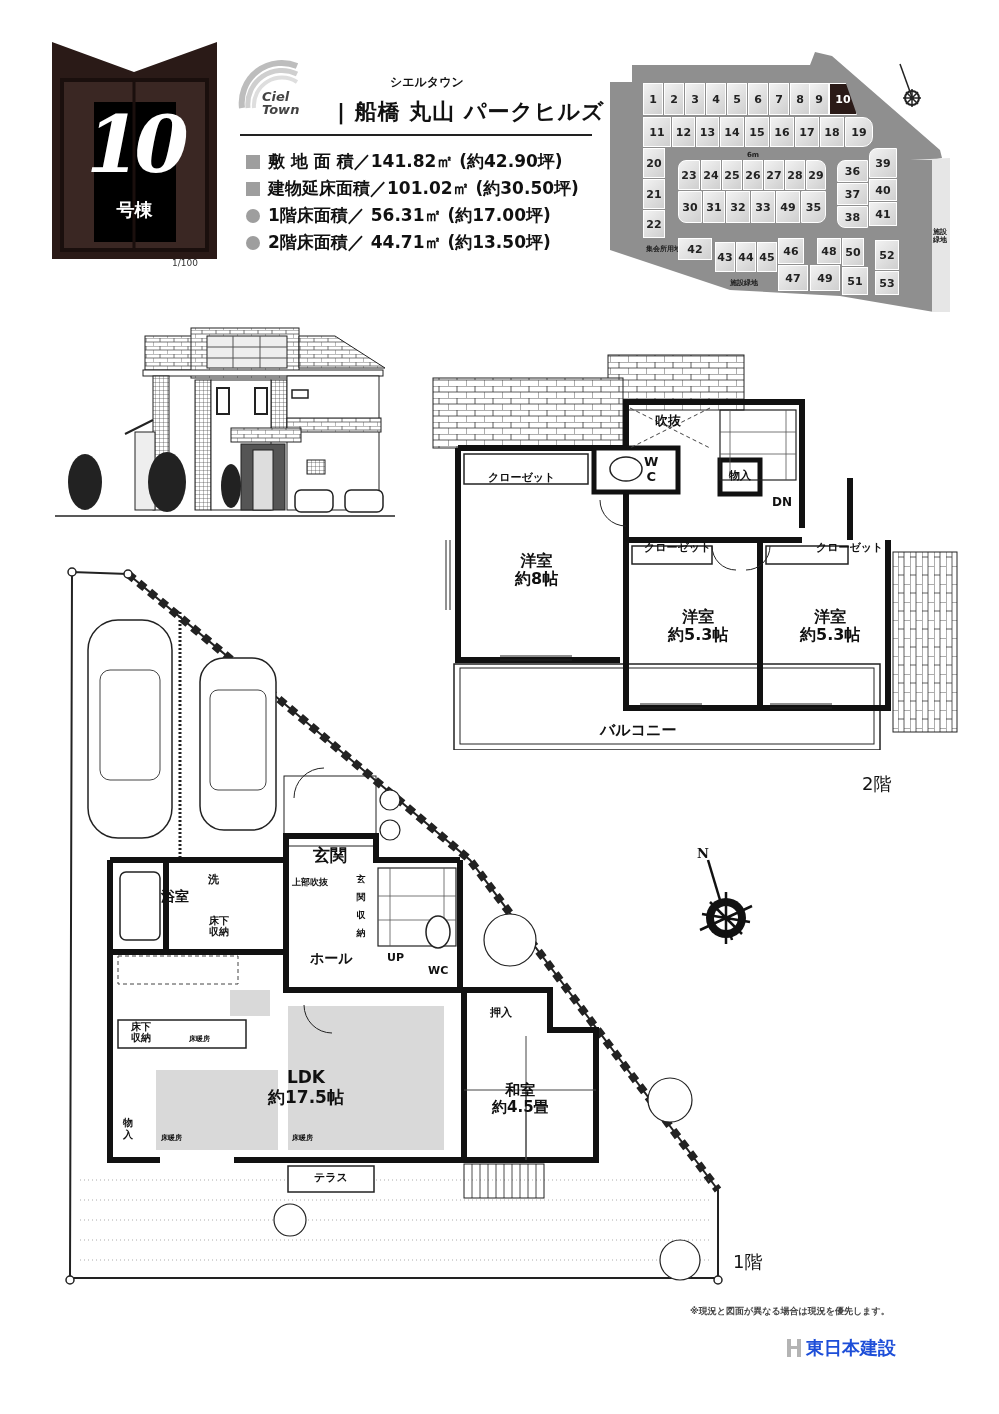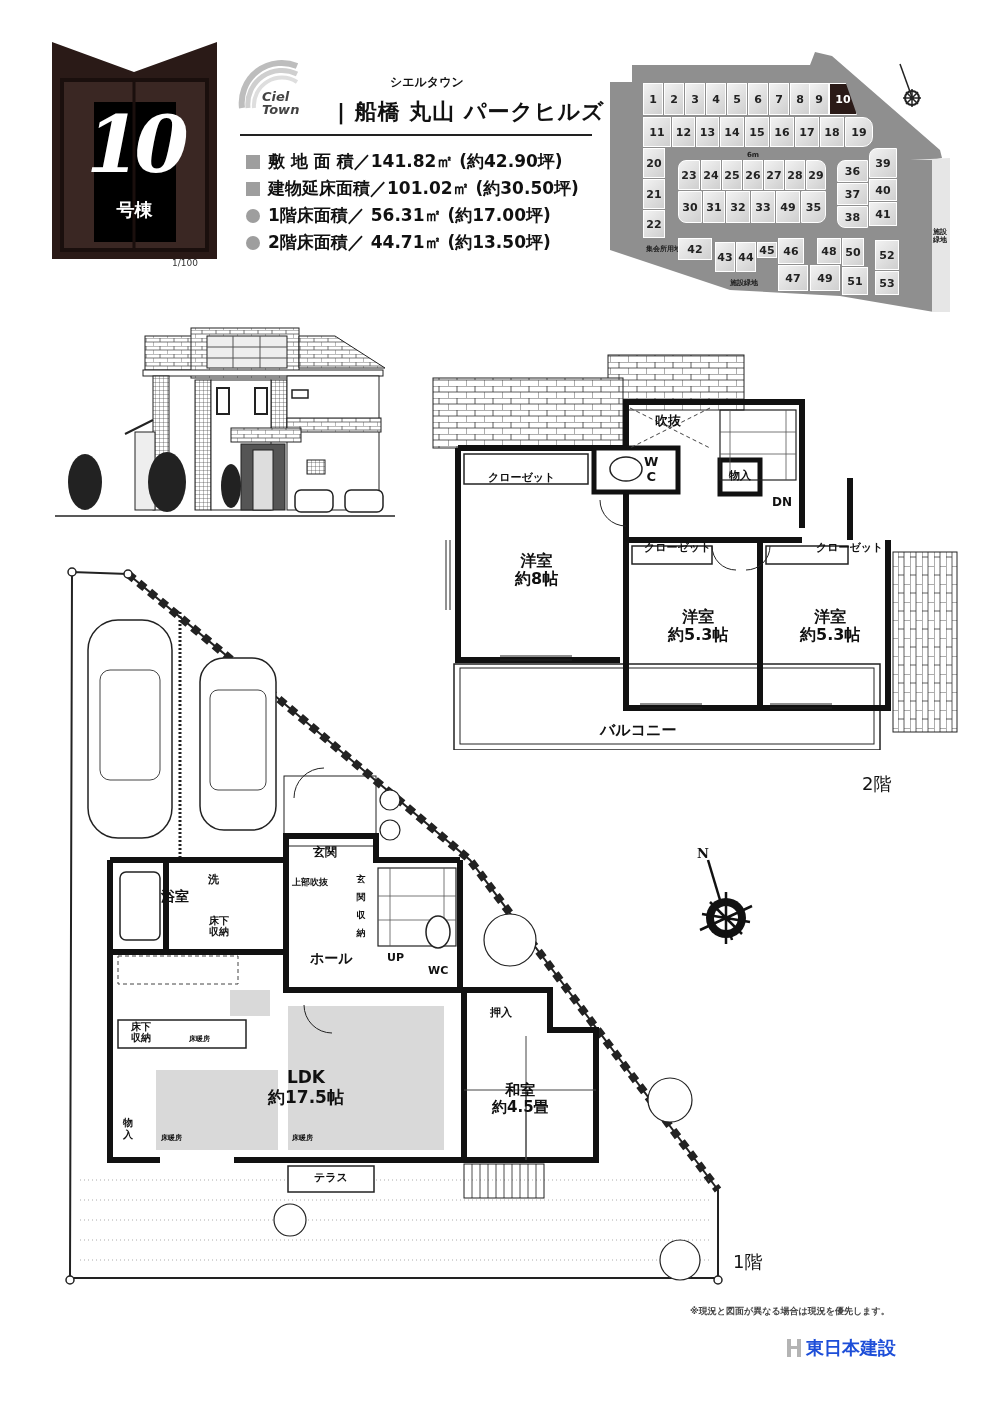--- a/index.html
+++ b/index.html
@@ -141,21 +141,21 @@
   <div class="lot" style="left:227px;top:133px;width:31px;height:22px">37</div>
   <div class="lot" style="left:227px;top:156px;width:31px;height:22px;border-radius:0 0 0 8px">38</div>
   <div class="lot" style="left:259px;top:98px;width:28px;height:30px;border-radius:8px 0 0 0">39</div>
   <div class="lot" style="left:259px;top:129px;width:28px;height:22px">40</div>
   <div class="lot" style="left:259px;top:152px;width:28px;height:24px">41</div>
 
   <div class="map-label" style="left:36px;top:194px">集会所用地</div>
   <div class="lot" style="left:68px;top:188px;width:34px;height:22px">42</div>
   <div class="lot" style="left:105px;top:192px;width:20px;height:30px">43</div>
   <div class="lot" style="left:126px;top:192px;width:20px;height:30px">44</div>
-  <div class="lot" style="left:147px;top:192px;width:20px;height:16px">45</div>
+  <div class="lot" style="left:147px;top:192px;width:20px;height:30px">45</div>
   <div class="lot" style="left:168px;top:188px;width:26px;height:26px">46</div>
   <div class="lot" style="left:168px;top:215px;width:30px;height:26px">47</div>
   <div class="lot" style="left:207px;top:188px;width:24px;height:26px">48</div>
   <div class="lot" style="left:200px;top:215px;width:30px;height:26px">49</div>
   <div class="lot" style="left:232px;top:188px;width:22px;height:28px">50</div>
   <div class="lot" style="left:232px;top:217px;width:26px;height:28px">51</div>
   <div class="lot" style="left:265px;top:190px;width:24px;height:30px">52</div>
   <div class="lot" style="left:265px;top:221px;width:24px;height:24px">53</div>
   <div class="map-label" style="left:120px;top:228px">施設緑地</div>
   <div class="map-label" style="left:323px;top:178px;width:14px;line-height:8px">施設緑地</div>
@@ -342,21 +342,21 @@
     <circle cx="230" cy="660" r="16"></circle>
     <circle cx="620" cy="700" r="20"></circle>
     <circle cx="330" cy="240" r="10"></circle>
     <circle cx="330" cy="270" r="10"></circle>
   </g>
 
   <path d="M234,238 A30,30 0 0 1 264,208" fill="none" stroke="#222"></path>
   <path d="M244,445 A28,28 0 0 0 272,473" fill="none" stroke="#222"></path>
 </svg>
 
-<div class="room-label" style="left:313px;top:846px;font-size:12px">玄関</div>
+<div class="room-label" style="left:313px;top:846px;font-size:17px">玄関</div>
 <div class="room-label" style="left:292px;top:877px;font-size:9px">上部吹抜</div>
 <div class="room-label" style="left:356px;top:870px;font-size:9px;width:10px;line-height:18px">玄関収納</div>
 <div class="room-label" style="left:161px;top:888px;font-size:14px">浴室</div>
 <div class="room-label" style="left:208px;top:874px;font-size:11px">洗</div>
 <div class="room-label" style="left:208px;top:915px;font-size:10px;width:22px;line-height:11px">床下収納</div>
 <div class="room-label" style="left:130px;top:1021px;font-size:10px;width:22px;line-height:11px">床下収納</div>
 <div class="room-label" style="left:310px;top:950px;font-size:14px">ホール</div>
 <div class="room-label" style="left:387px;top:952px;font-size:11px">UP</div>
 <div class="room-label" style="left:428px;top:965px;font-size:11px">WC</div>
 <div class="room-label" style="left:490px;top:1007px;font-size:11px">押入</div>

